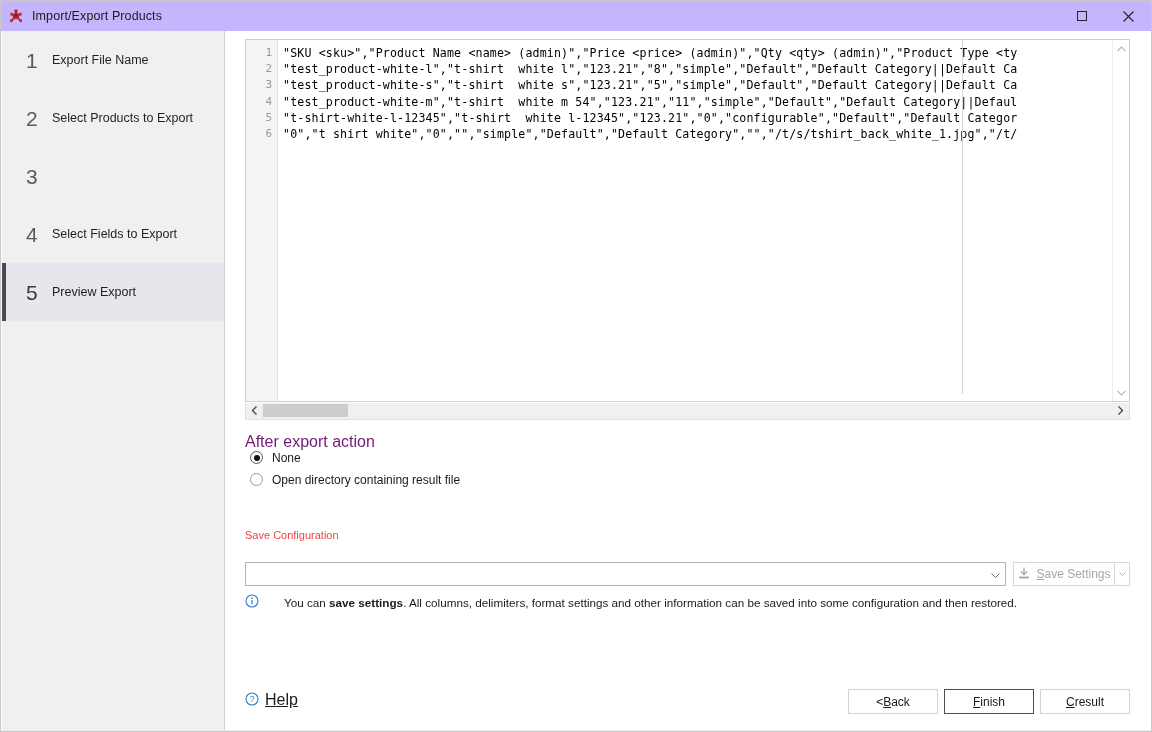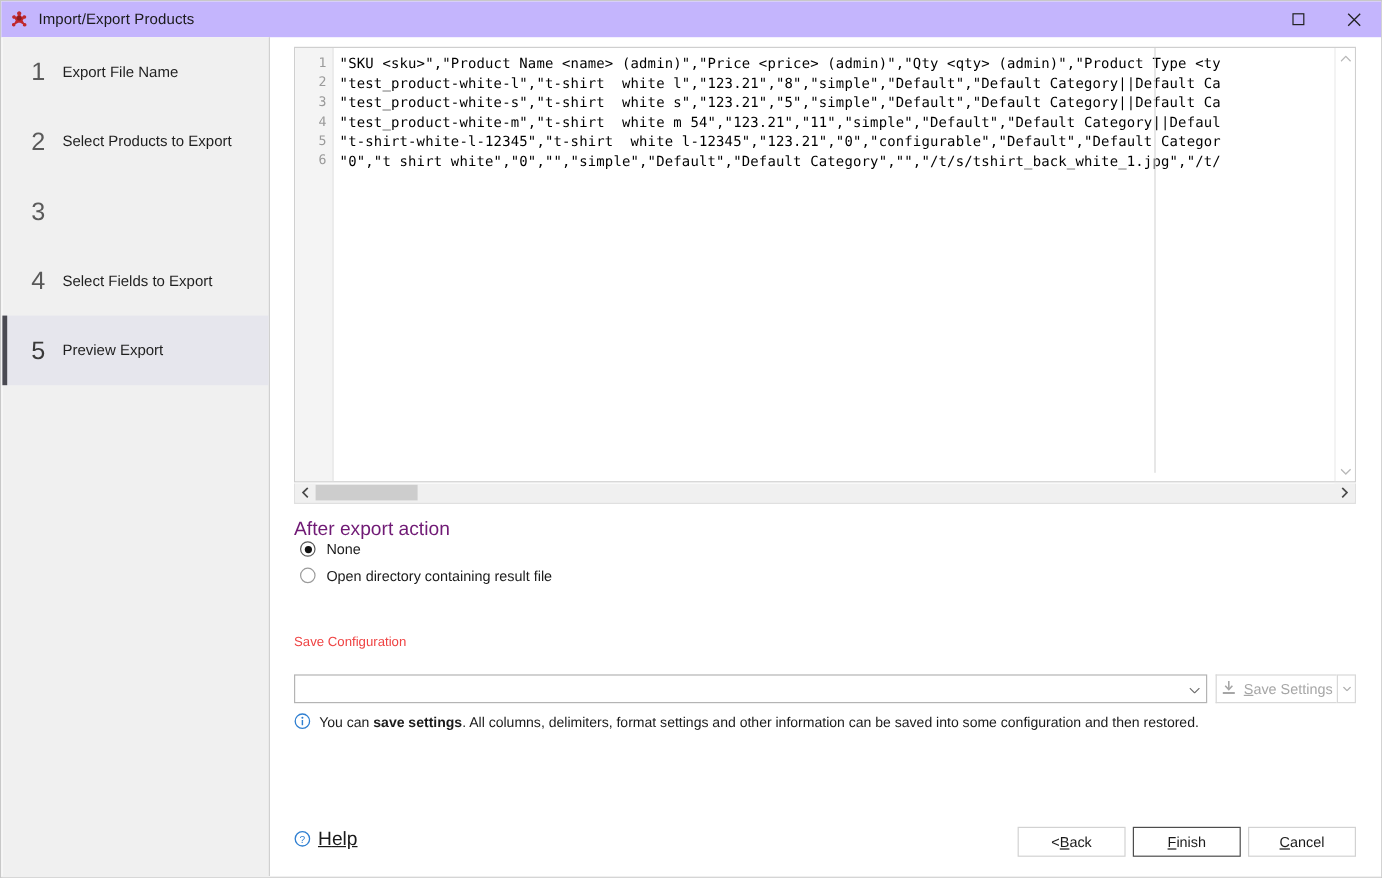--- a/index.html
+++ b/index.html
@@ -329,21 +329,21 @@
     box-sizing: border-box;
     display: flex;
     align-items: center;
     justify-content: center;
   }
   .info-row {
     position: absolute;
     left: 20px; top: 563px;
     display: flex;
     align-items: center;
-    gap: 7px;
+    gap: 25px;
   }
   .info-text {
     font-size: 11.7px;
     color: #1a1a1a;
     white-space: nowrap;
   }
   .info-text b { font-weight: 700; }
   .help-link {
     position: absolute;
     left: 20px; top: 660px;
@@ -552,20 +552,20 @@
           <span>ack</span>
       </div>
       <div class="btn default">
         <span></span>
           <span class="u">F</span>
           <span>inish</span>
       </div>
       <div class="btn">
         <span></span>
           <span class="u">C</span>
-          <span>ancel</span>
+          <span>result</span>
       </div>
     </div>
 
   </div>
 
   <div class="bottom-strip"></div>
 </div>
 
 </body></html>

